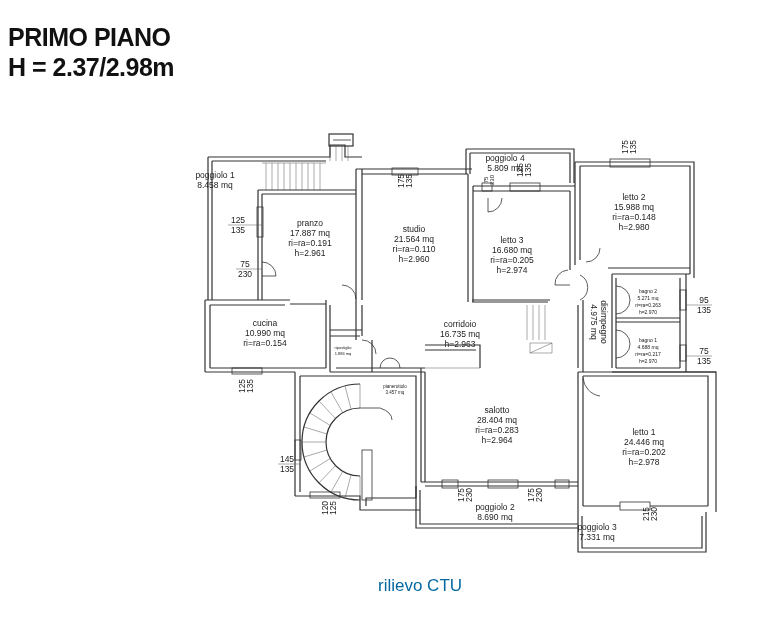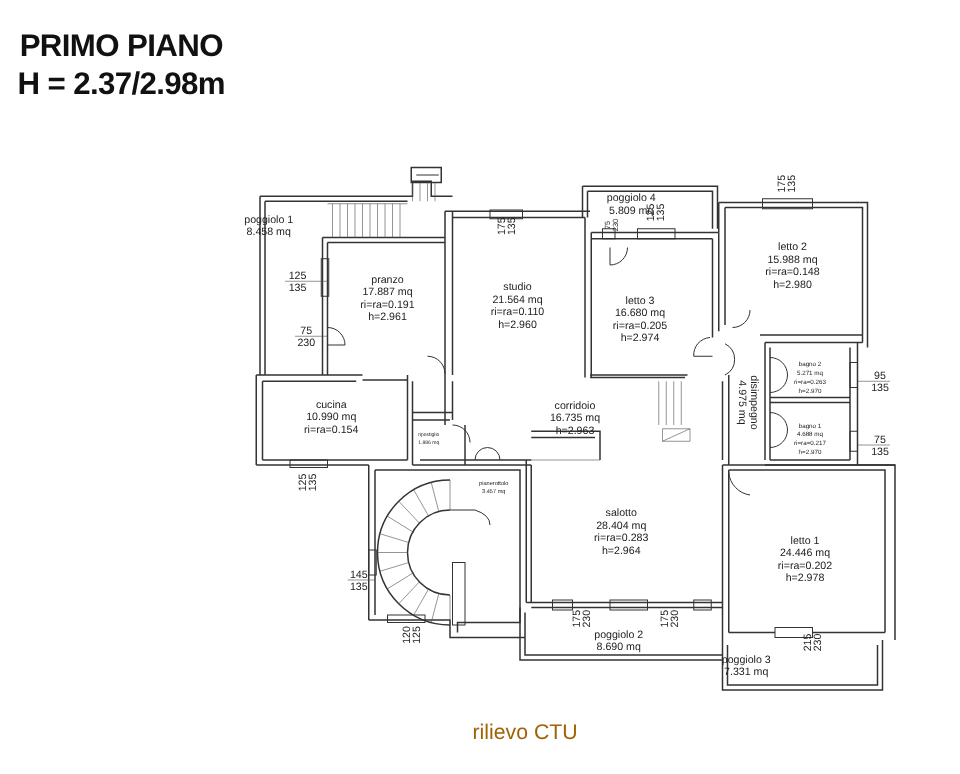--- a/index.html
+++ b/index.html
@@ -1,18 +1,18 @@
 <!DOCTYPE html>
 <html><head>
 <meta charset="utf-8">
 <style>
   html,body{margin:0;padding:0;background:#fff;}
   body{width:768px;height:619px;position:relative;overflow:hidden;font-family:"Liberation Sans",sans-serif;}
-  .title{position:absolute;left:8px;top:22px;font-weight:bold;font-size:25px;line-height:30px;color:#111;text-align:center;width:178px;letter-spacing:-0.5px;}
-  .caption{position:absolute;left:378px;top:576px;font-size:17px;color:#a16207;}
+  .title{position:absolute;left:8px;top:22px;font-weight:bold;font-size:25px;line-height:30px;color:#111;text-align:left;width:178px;letter-spacing:-0.5px;}
+  .caption{position:absolute;left:378px;top:576px;font-size:17px;color:#0369a1;}
   svg{position:absolute;left:0;top:0;}
   .lbl{font-family:"Liberation Sans",sans-serif;fill:#222;text-anchor:middle;}
   .w{fill:none;stroke:#333;stroke-width:1.2;}
   .wt{fill:none;stroke:#333;stroke-width:0.8;}
   .thin{fill:none;stroke:#555;stroke-width:0.5;}
   .dim{font-family:"Liberation Sans",sans-serif;font-size:8.5px;fill:#222;text-anchor:middle;}
 </style>
 </head>
 <body>
 

